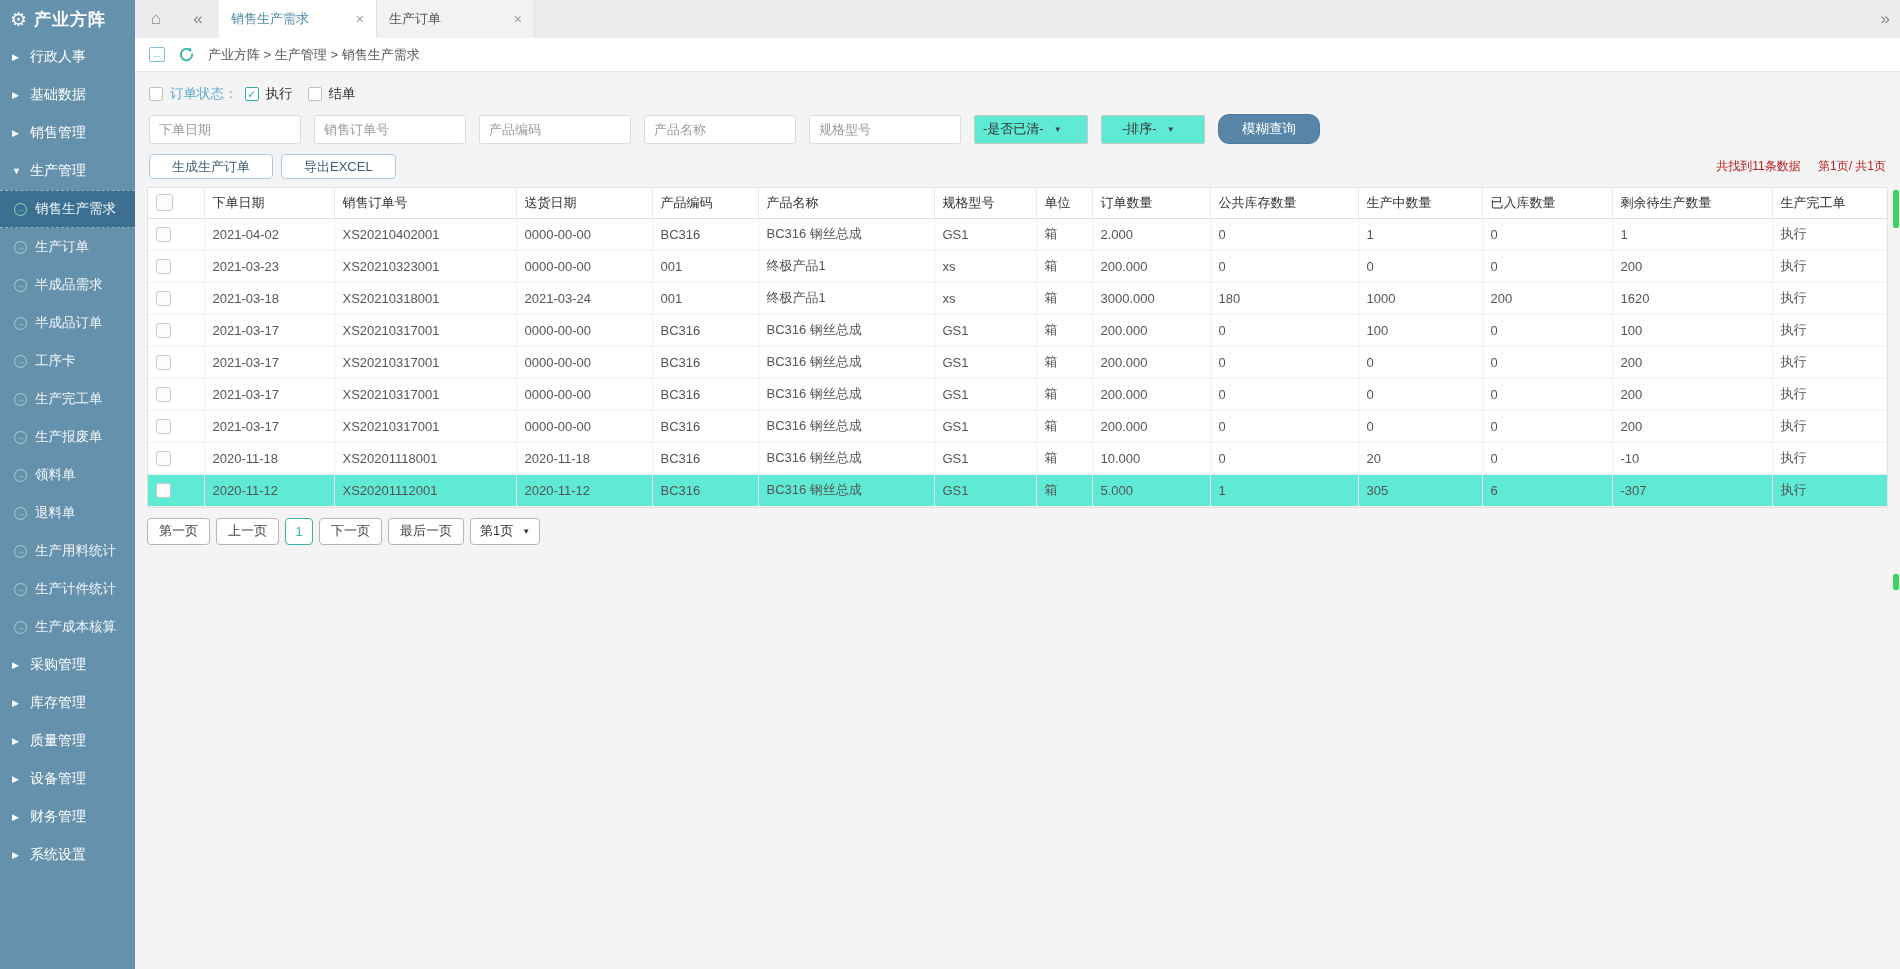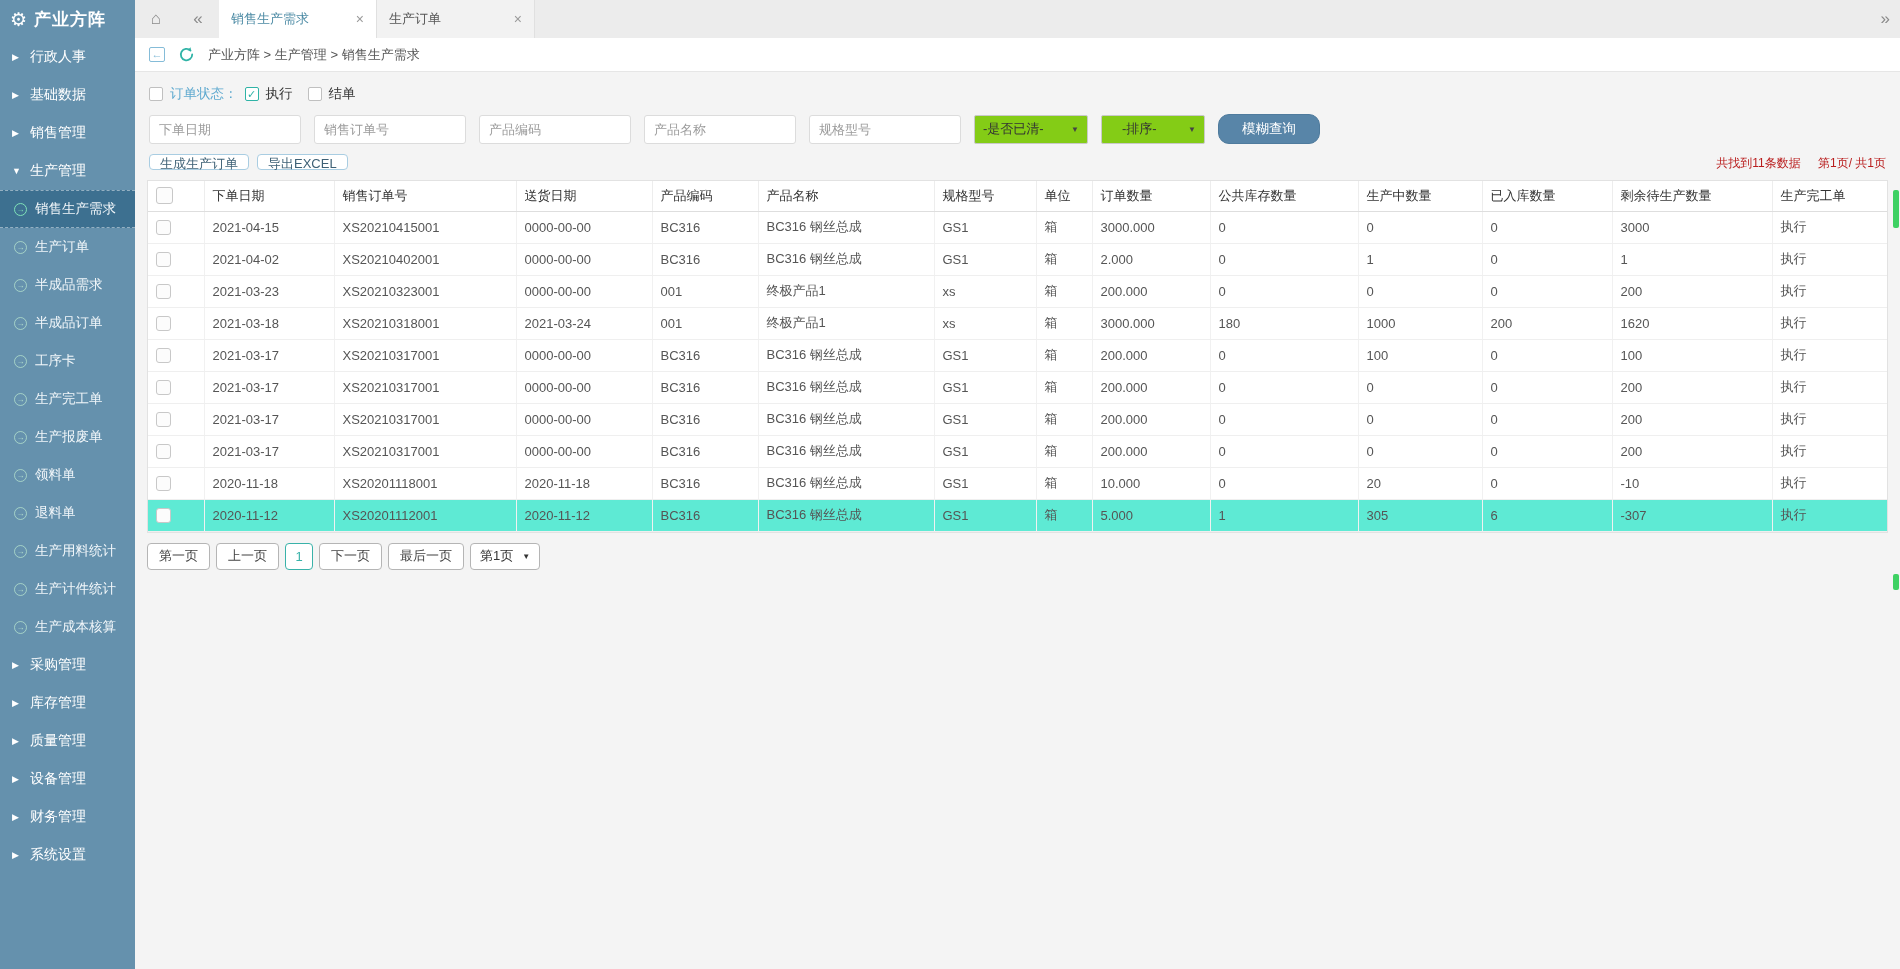--- a/index.html
+++ b/index.html
@@ -36,25 +36,25 @@
   
   .filters { padding:12px 14px 0 14px; }
   .frow1 { display:flex; align-items:center; gap:7px; height:20px; }
   .cbx { width:14px; height:14px; background:#fff; border:1px solid #c0c0c0; border-radius:2px; display:inline-flex; align-items:center; justify-content:center; font-size:11px; color:transparent; cursor:pointer; }
   .cbx.checked { border-color:#2fb3a6; color:#2fb3a6; }
   .status-label { font-size:13.5px; color:#5ea9cf; }
   .status-opt { font-size:13.5px; color:#333; margin-right:8px; }
   .frow2 { margin-top:10px; display:flex; align-items:center; gap:13px; }
   .frow2 input { width:152px; height:29px; border:1px solid #dcdcdc; border-radius:3px; background:#fff; padding:0 9px; font-size:13px; color:#333; outline:none; font-family:inherit; }
   .frow2 input::placeholder { color:#9b9b9b; }
-  .selbox { height:29px; background:#84cc16; border:1px solid #c9c9c9; border-radius:2px; display:flex; align-items:center; justify-content:space-between; padding:0 8px; font-size:13px; color:#333; cursor:pointer; }
+  .selbox { height:29px; background:#5eead4; border:1px solid #c9c9c9; border-radius:2px; display:flex; align-items:center; padding:0 8px; font-size:13px; color:#333; cursor:pointer; }
   .selbox .caret { font-size:8px; color:#444; margin-left:10px; }
   .btn-primary { height:30px; padding:0 23px; background:#5885a8; border:1px solid #4f7b9d; border-radius:11px; color:#fff; font-size:13.5px; cursor:pointer; font-family:inherit; }
   .frow3 { margin-top:10px; display:flex; align-items:center; }
-  .btn-outline { height:16px; padding:0 10px; background:#fff; border:1px solid #a9cde2; border-radius:4px; color:#3d6075; font-size:13px; cursor:pointer; margin-right:8px; font-family:inherit; }
+  .btn-outline { height:25px; padding:0 22px; background:#fff; border:1px solid #a9cde2; border-radius:4px; color:#3d6075; font-size:13px; cursor:pointer; margin-right:8px; font-family:inherit; }
   .spacer { flex:1; }
   .summary { font-size:12px; color:#b91c1c; }
   .summary span { margin-left:14px; }
 
   
   .tablewrap { margin:8px 12px 0 12px; background:#fff; border:1px solid #e2e2e2; }
   table { width:100%; border-collapse:collapse; table-layout:fixed; }
   th { height:30px; padding:0 8px; font-size:13px; font-weight:normal; color:#333; text-align:left; background:#fff; border-bottom:1px solid #dedede; border-right:1px solid #ededed; white-space:nowrap; overflow:hidden; }
   td { height:32px; padding:0 8px; font-size:13px; color:#555; border-bottom:1px solid #efefef; border-right:1px solid #f1f1f1; white-space:nowrap; overflow:hidden; }
   th:last-child, td:last-child { border-right:none; }
@@ -274,38 +274,20 @@
               <th>已入库数量</th>
               <th>剩余待生产数量</th>
               <th>生产完工单</th>
             </tr>
           </thead>
         <tbody id="table-body">
             <tr>
               <td>
                 <div class="rowcb"></div>
               </td>
-              <td>2021-04-15</td>
-              <td>XS20210415001</td>
-              <td>0000-00-00</td>
-              <td>BC316</td>
-              <td>BC316 钢丝总成</td>
-              <td>GS1</td>
-              <td>箱</td>
-              <td>3000.000</td>
-              <td>0</td>
-              <td>0</td>
-              <td>0</td>
-              <td>3000</td>
-              <td>执行</td>
-            </tr>
-            <tr>
-              <td>
-                <div class="rowcb"></div>
-              </td>
               <td>2021-04-02</td>
               <td>XS20210402001</td>
               <td>0000-00-00</td>
               <td>BC316</td>
               <td>BC316 钢丝总成</td>
               <td>GS1</td>
               <td>箱</td>
               <td>2.000</td>
               <td>0</td>
               <td>1</td>

